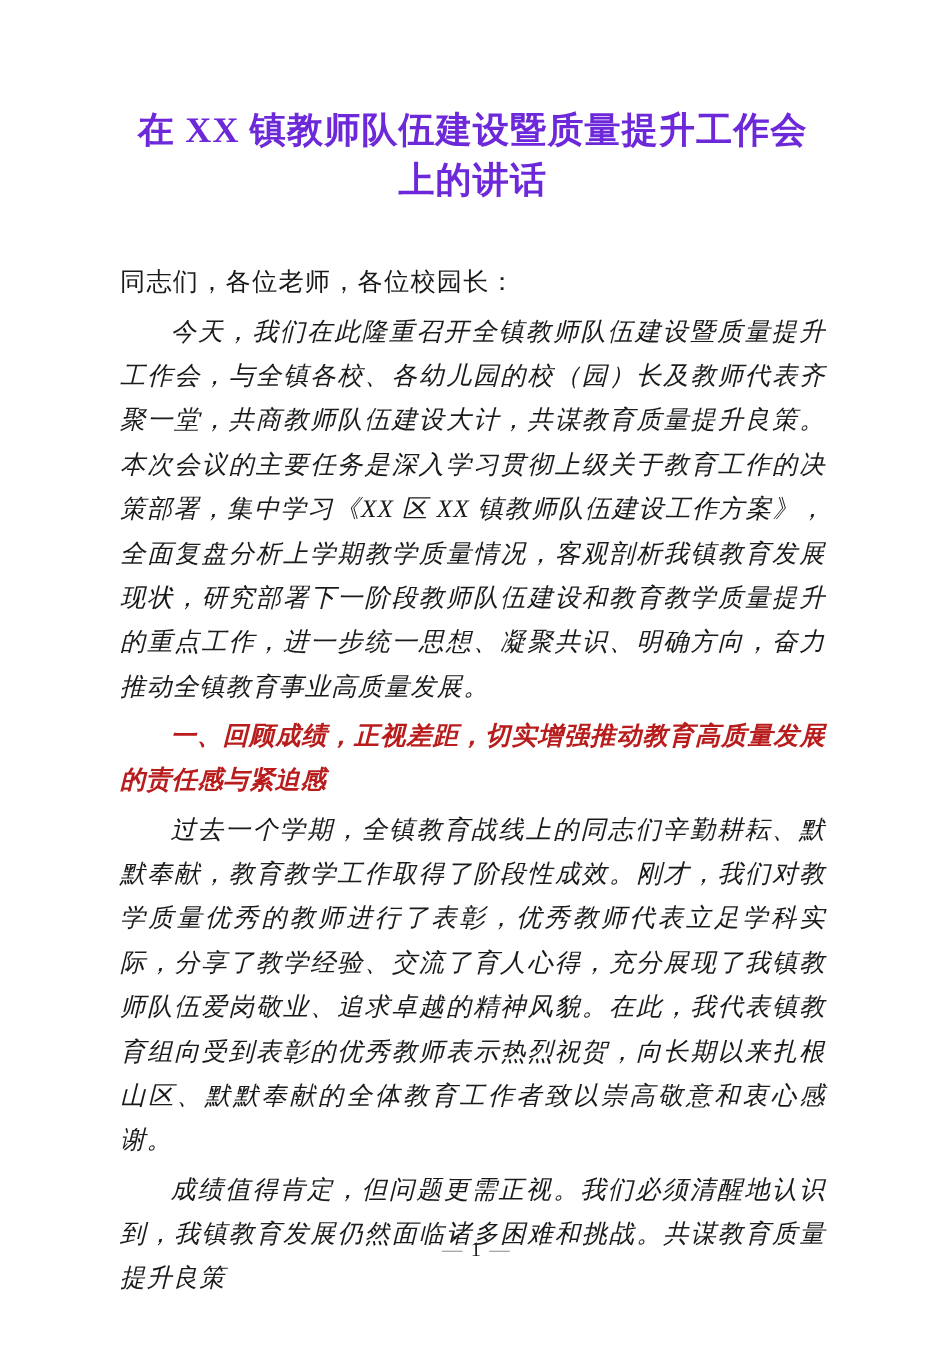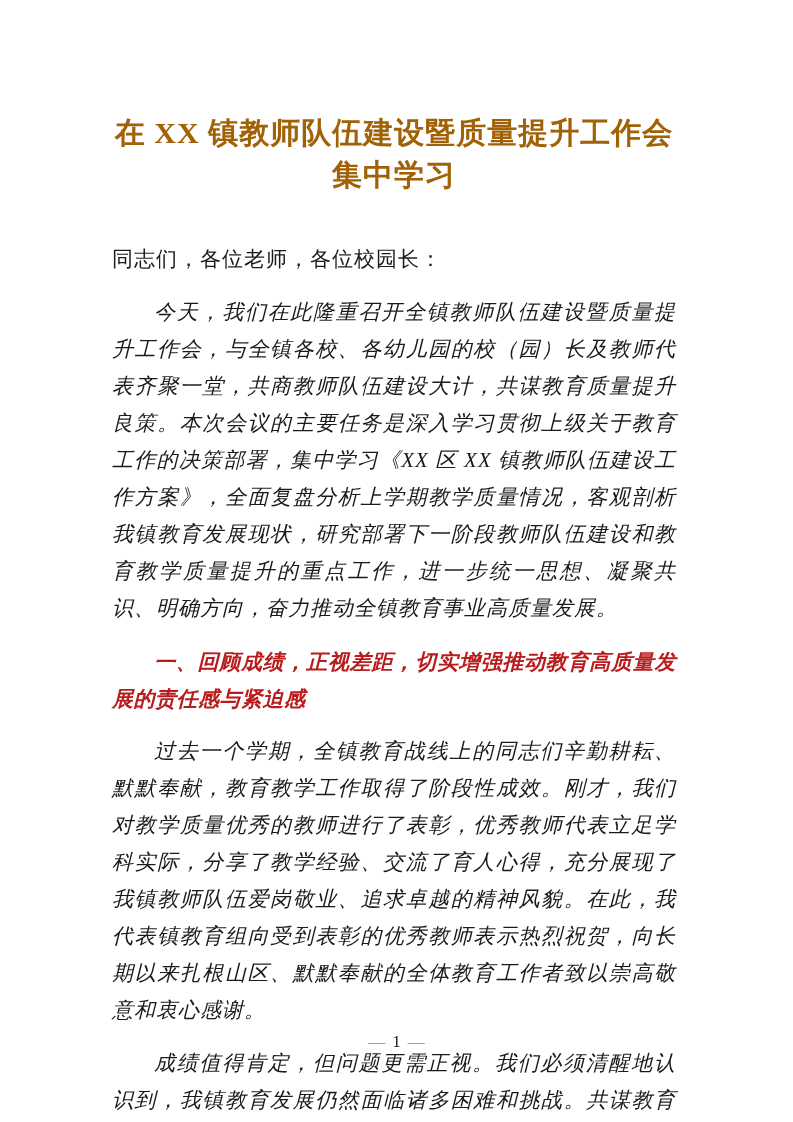--- a/index.html
+++ b/index.html
@@ -12,39 +12,39 @@
     font-family: "Liberation Serif", "DejaVu Serif", serif;
     color: #000000;
   }
   .content {
     position: absolute;
     left: 96px;
     right: 101px;
     top: 0;
   }
   .doc-title {
-    margin-top: 112px;
+    margin-top: 88px;
     font-size: 30px;
     line-height: 42px;
     font-weight: bold;
     text-align: center;
     letter-spacing: 1px;
-    color: #a16207;
+    color: #6d28d9;
   }
   .doc-title .tline { display: block; }
   .doc-body {
     margin-top: 45px;
     font-size: 21px;
     line-height: 37px;
     text-align: justify;
     text-justify: inter-character;
     letter-spacing: 1px;
     color: #1a1a1a;
   }
-  .doc-body p { margin: 16px; padding: 0; }
+  .doc-body p { margin: 4px; padding: 0; }
   .indent { text-indent: 2em; font-style: italic; }
   .heading {
     font-weight: bold;
     color: #b91c1c;
     font-family: "Liberation Sans", "DejaVu Sans", sans-serif;
     letter-spacing: 0.5px;
   }
   .footer {
     position: absolute;
     left: 0;
@@ -59,21 +59,21 @@
   .footer .num { color: #222222; }
 </style>
 </head>
 <body>
 
 <div class="page">
   <div class="content">
 
     <h1 class="doc-title">
       <span class="tline">在 XX 镇教师队伍建设暨质量提升工作会</span>
-      <span class="tline">集中学习</span>
+      <span class="tline">上的讲话</span>
     </h1>
 
     <div class="doc-body">
       <p>同志们，各位老师，各位校园长：</p>
       <p class="indent">今天，我们在此隆重召开全镇教师队伍建设暨质量提升工作会，与全镇各校、各幼儿园的校（园）长及教师代表齐聚一堂，共商教师队伍建设大计，共谋教育质量提升良策。本次会议的主要任务是深入学习贯彻上级关于教育工作的决策部署，集中学习《XX 区 XX 镇教师队伍建设工作方案》，全面复盘分析上学期教学质量情况，客观剖析我镇教育发展现状，研究部署下一阶段教师队伍建设和教育教学质量提升的重点工作，进一步统一思想、凝聚共识、明确方向，奋力推动全镇教育事业高质量发展。</p>
       <p class="indent heading">一、回顾成绩，正视差距，切实增强推动教育高质量发展的责任感与紧迫感</p>
       <p class="indent">过去一个学期，全镇教育战线上的同志们辛勤耕耘、默默奉献，教育教学工作取得了阶段性成效。刚才，我们对教学质量优秀的教师进行了表彰，优秀教师代表立足学科实际，分享了教学经验、交流了育人心得，充分展现了我镇教师队伍爱岗敬业、追求卓越的精神风貌。在此，我代表镇教育组向受到表彰的优秀教师表示热烈祝贺，向长期以来扎根山区、默默奉献的全体教育工作者致以崇高敬意和衷心感谢。</p>
       <p class="indent">成绩值得肯定，但问题更需正视。我们必须清醒地认识到，我镇教育发展仍然面临诸多困难和挑战。共谋教育质量提升良策</p>
     </div>
 

